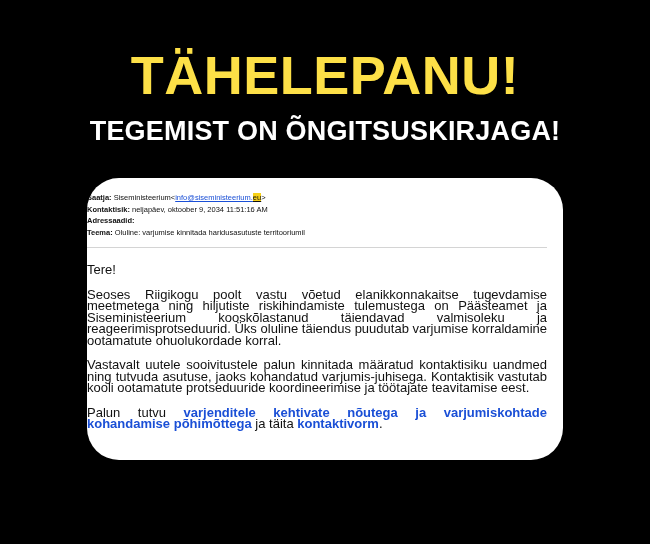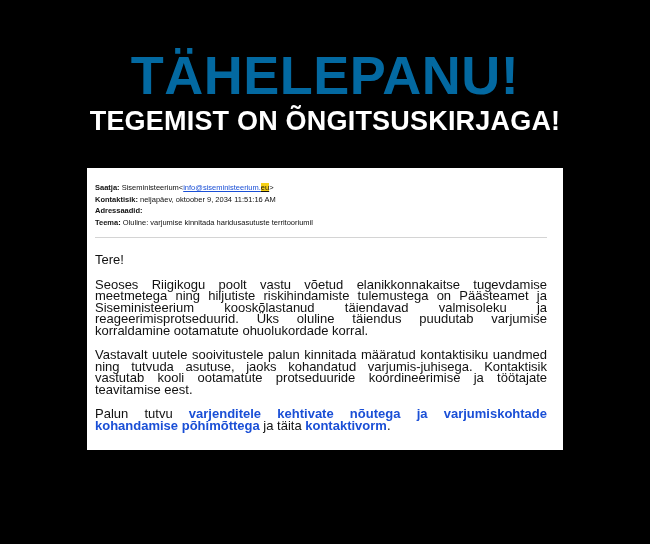--- a/index.html
+++ b/index.html
@@ -20,45 +20,46 @@
     background: #000000;
     display: flex;
     flex-direction: column;
     align-items: center;
   }
   .headline {
     margin-top: 46px;
     font-size: 54px;
     line-height: 58px;
     font-weight: bold;
-    color: #0369a1;
+    color: #fde047;
     letter-spacing: 0.5px;
     text-align: left;
     font-family: "Liberation Sans", sans-serif;
   }
   .subhead {
-    margin-top: 2px;
+    margin-top: 12px;
     font-size: 27px;
     line-height: 30px;
     font-weight: bold;
     color: #ffffff;
     text-align: center;
     letter-spacing: 0.2px;
     font-family: "Liberation Sans", sans-serif;
   }
   .email-card {
     margin-top: 32px;
     width: 476px;
     height: 282px;
     background: #ffffff;
     color: #000000;
     box-sizing: border-box;
-    padding: 14px 16px 10px 8px;
+    padding: 14px 16px 10px 0;
     overflow: hidden;
     position: relative;
+    border-radius: 32px;
   }
   .hdr {
     font-size: 7.5px;
     line-height: 11.5px;
     color: #111111;
     font-family: "Liberation Sans", sans-serif;
   }
   .hdr-row {
     white-space: nowrap;
   }

